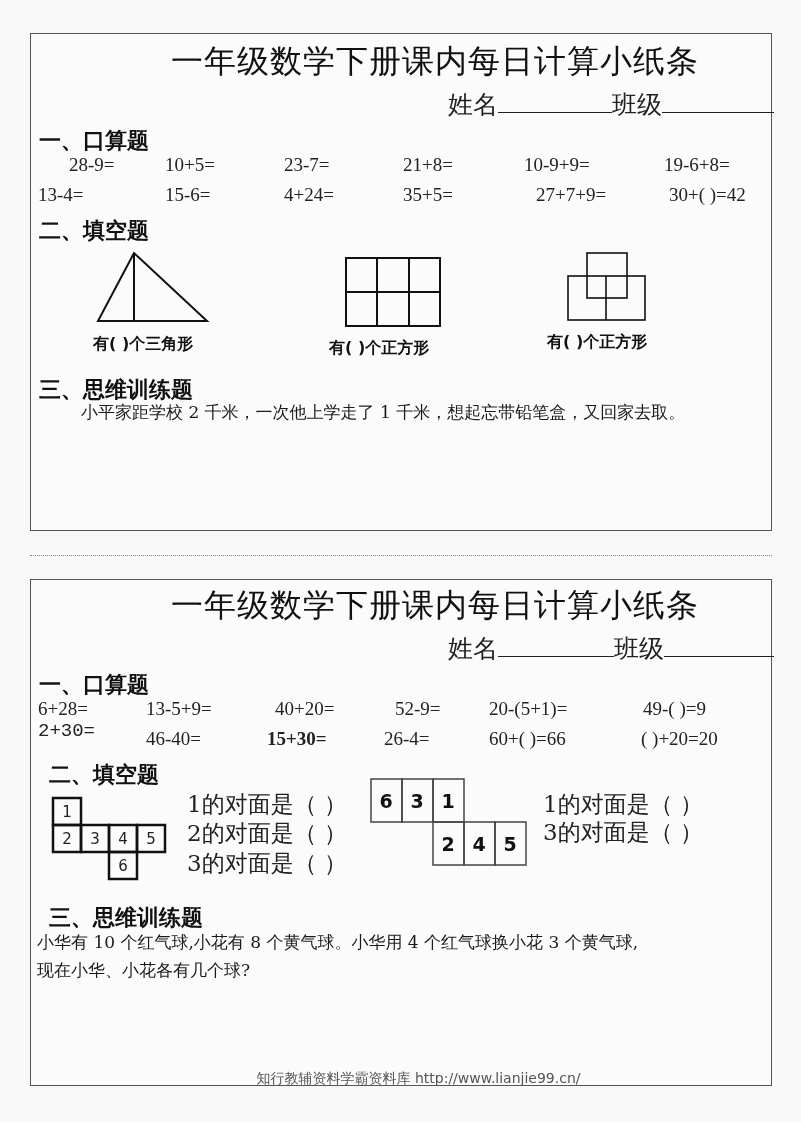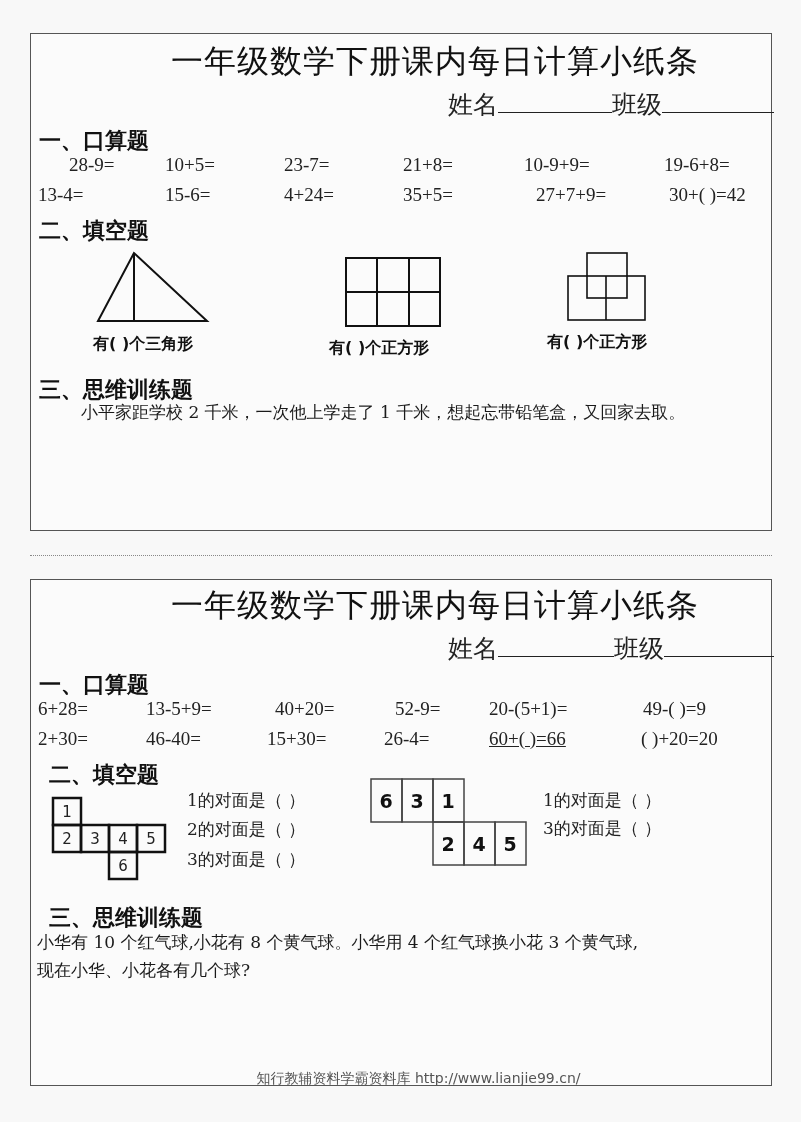--- a/index.html
+++ b/index.html
@@ -11,21 +11,21 @@
   #card2 { top: 579px; height: 507px; }
 
   .abs { position: absolute; white-space: nowrap; }
   .title { font-family: "DejaVu Sans", "Liberation Sans", sans-serif; font-size: 32px; letter-spacing: 1px; color: #111; }
   .name-line { font-size: 25px; color: #222; }
   .uline { display: inline-block; border-bottom: 1.5px solid #222; vertical-align: baseline; height: 18px; }
   .section { font-family: "DejaVu Sans", "Liberation Sans", sans-serif; font-weight: bold; font-size: 22px; color: #111; }
   .expr { font-family: "Liberation Serif", "DejaVu Serif", serif; font-size: 19px; color: #222; }
   .cap { font-family: "DejaVu Sans", "Liberation Sans", sans-serif; font-size: 16px; font-weight: bold; color: #111; }
   .prob { font-family: "DejaVu Serif", "Liberation Serif", serif; font-size: 17px; color: #1a1a1a; line-height: 28px; }
-  .face { font-family: "DejaVu Serif", "Liberation Serif", serif; font-size: 17px; color: #222; }
+  .face { font-family: "DejaVu Serif", "Liberation Serif", serif; font-size: 23px; color: #222; }
 
   svg { position: absolute; overflow: visible; }
 
   .divider { position: absolute; left: 30px; top: 555px; width: 742px; border-top: 1.5px dotted #888; }
   .footer { position: absolute; left: 0; width: 801px; top: 1070px; text-align: center;
             font-family: "DejaVu Sans", "Liberation Sans", sans-serif; font-size: 14px; color: #555; padding-left: 36px; }
 
   .net-text { font-family: "DejaVu Sans", "Liberation Sans", sans-serif; font-size: 15px; fill: #222; }
   .net2-text { font-family: "DejaVu Sans", "Liberation Sans", sans-serif; font-size: 19px; font-weight: bold; fill: #111; }
 </style>
@@ -93,25 +93,25 @@
 
   <div class="abs section" style="left:8px; top:90px;">一、口算题</div>
 
   <div class="abs expr" style="left:7px; top:118px;">6+28=</div>
   <div class="abs expr" style="left:115px; top:118px;">13-5+9=</div>
   <div class="abs expr" style="left:244px; top:118px;">40+20=</div>
   <div class="abs expr" style="left:364px; top:118px;">52-9=</div>
   <div class="abs expr" style="left:458px; top:118px;">20-(5+1)=</div>
   <div class="abs expr" style="left:612px; top:118px;">49-(    )=9</div>
 
-  <div class="abs expr" style="left:7px; top:148px;">2+30=</div>
+  <div class="abs expr" style="left:7px; top:140px;font-family:Liberation Mono, monospace;">2+30=</div>
   <div class="abs expr" style="left:115px; top:148px;">46-40=</div>
-  <div class="abs expr" style="left:236px; top:148px;">15+30=</div>
+  <div class="abs expr" style="left:236px; top:148px;font-weight:bold;">15+30=</div>
   <div class="abs expr" style="left:353px; top:148px;">26-4=</div>
-  <div class="abs expr" style="left:458px; top:148px;text-decoration:underline;">60+(    )=66</div>
+  <div class="abs expr" style="left:458px; top:148px;">60+(    )=66</div>
   <div class="abs expr" style="left:610px; top:148px;">(    )+20=20</div>
 
   <div class="abs section" style="left:18px; top:180px;">二、填空题</div>
 
   <svg style="left:0; top:0;" width="742" height="507">
     <g fill="none" stroke="#111" stroke-width="2.5">
       <rect x="22" y="218" width="28" height="27"></rect>
       <rect x="22" y="245" width="28" height="27"></rect>
       <rect x="50" y="245" width="28" height="27"></rect>
       <rect x="78" y="245" width="28" height="27"></rect>

